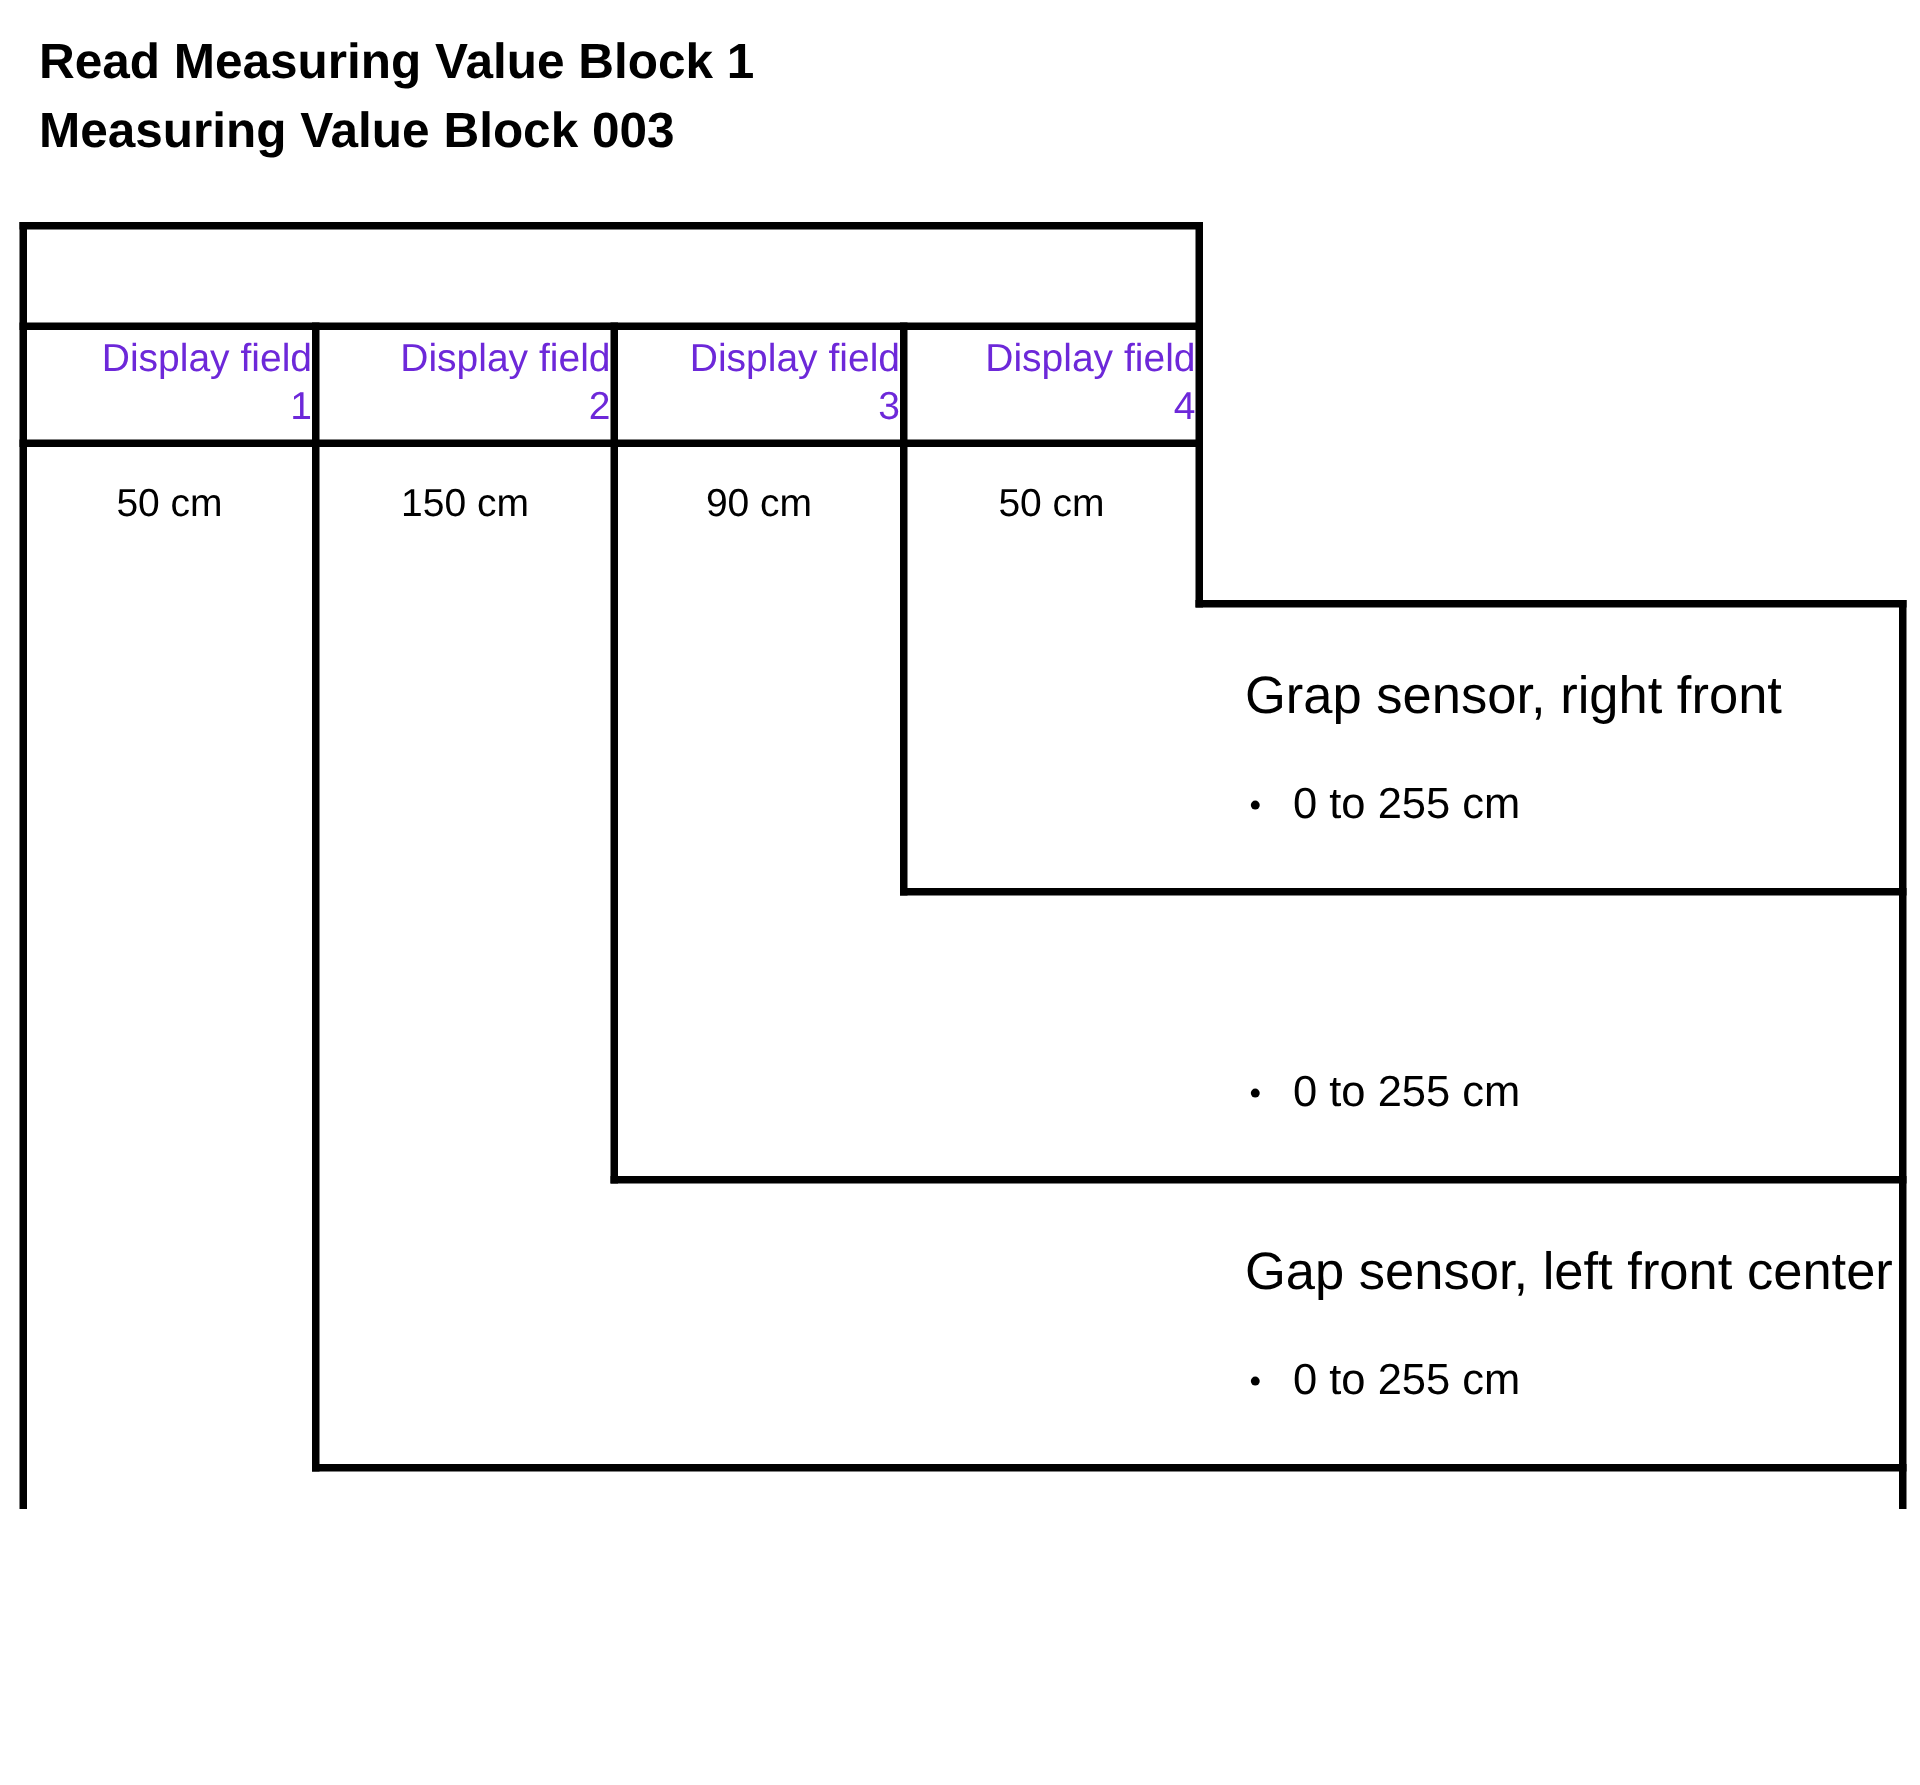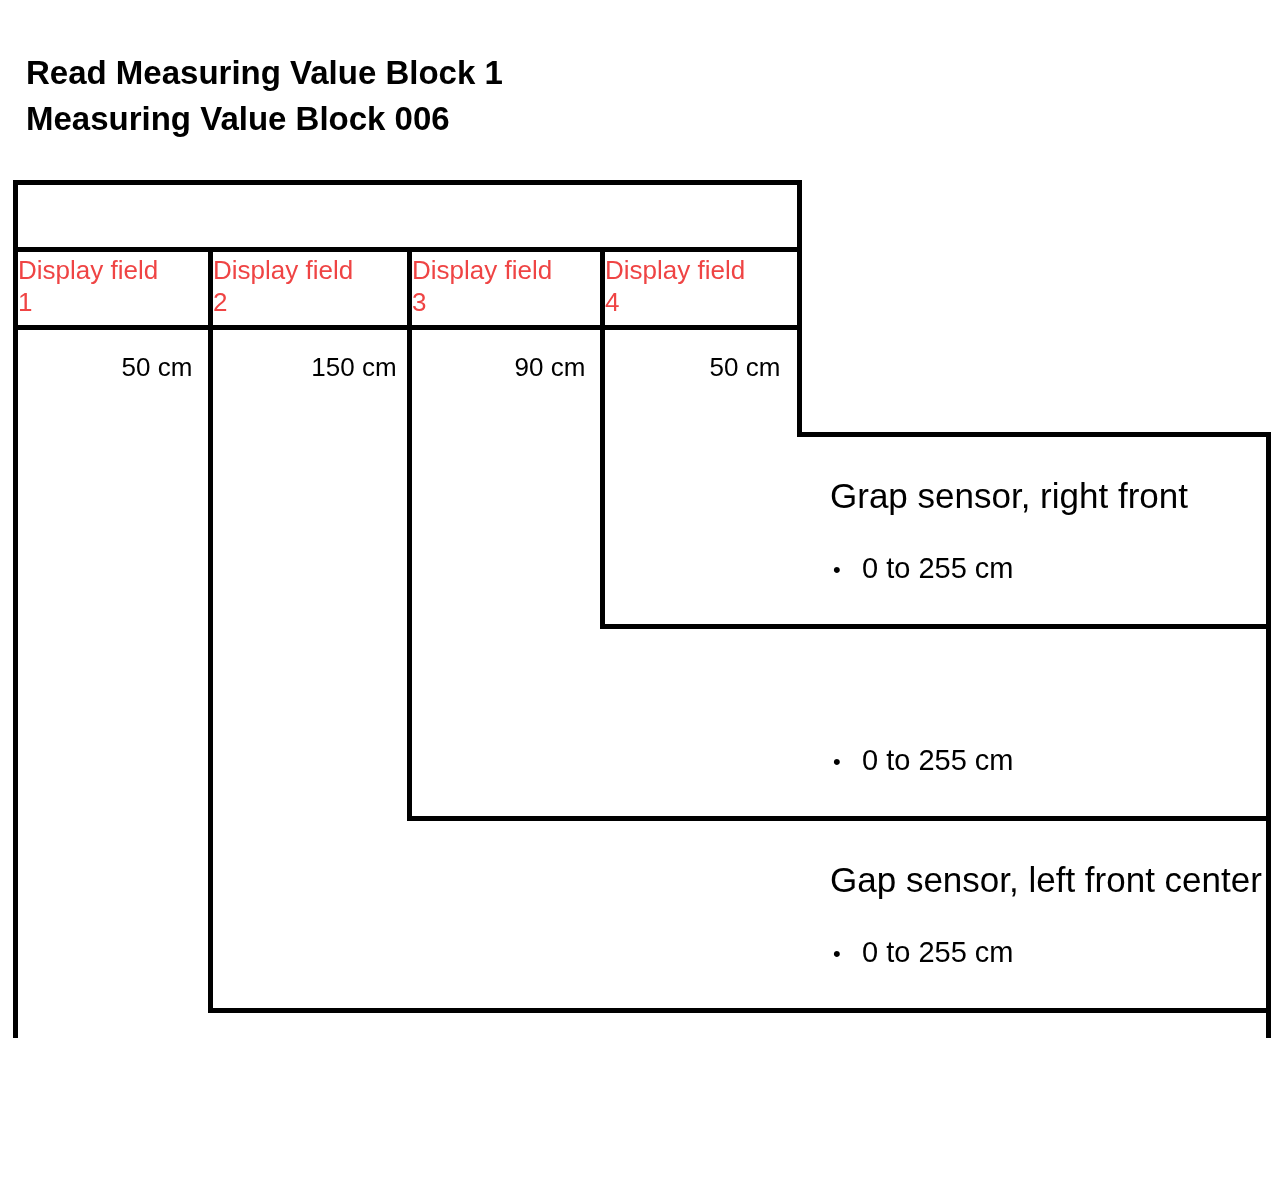--- a/index.html
+++ b/index.html
@@ -8,67 +8,65 @@
     background: #ffffff;
   }
   #canvas {
     position: relative;
     width: 1280px;
     height: 1006px;
     background: #ffffff;
     font-family: "Liberation Sans", "DejaVu Sans", sans-serif;
     color: #000000;
     overflow: hidden;
-    margin-top: 32px;
   }
   .ln {
     position: absolute;
     background: #000000;
   }
   .txt {
     position: absolute;
     white-space: nowrap;
     line-height: 1;
     color: #000000;
   }
   .title { font-size: 33px; font-weight: bold; }
   .hdr { font-size: 33px; font-weight: bold; }
   .colhdr {
     position: absolute;
     top: 222px;
     font-size: 26px;
     line-height: 32px;
-    text-align: left;
-    color: #ef4444;
+    text-align: right;
+    color: #6d28d9;
   }
   .val {
     position: absolute;
     top: 322px;
     font-size: 26px;
     line-height: 1;
     text-align: center;
     color: #000000;
-    padding-left: 44px;
   }
   .desc { font-size: 35px; }
   .range { font-size: 29px; }
   .bullet {
     display: inline-block;
     width: 29px;
     font-size: 22px;
     vertical-align: 1px;
   }
 </style>
 </head>
 <body>
 
 <div id="canvas">
 
   <div class="txt title" style="left:26px; top:24px;">Read Measuring Value Block 1</div>
-  <div class="txt title" style="left:26px; top:70px;">Measuring Value Block 006</div>
+  <div class="txt title" style="left:26px; top:70px;">Measuring Value Block 003</div>
 
   <div class="ln" style="left:13px; top:148px; width:789px; height:5px;"></div>
   <div class="ln" style="left:13px; top:215px; width:789px; height:5px;"></div>
   <div class="ln" style="left:13px; top:293px; width:789px; height:5px;"></div>
   <div class="ln" style="left:797px; top:400px; width:474px; height:5px;"></div>
   <div class="ln" style="left:600px; top:592px; width:671px; height:5px;"></div>
   <div class="ln" style="left:407px; top:784px; width:864px; height:5px;"></div>
   <div class="ln" style="left:208px; top:976px; width:1063px; height:5px;"></div>
   <div class="ln" style="left:13px; top:1166px; width:1258px; height:6px;"></div>
 

